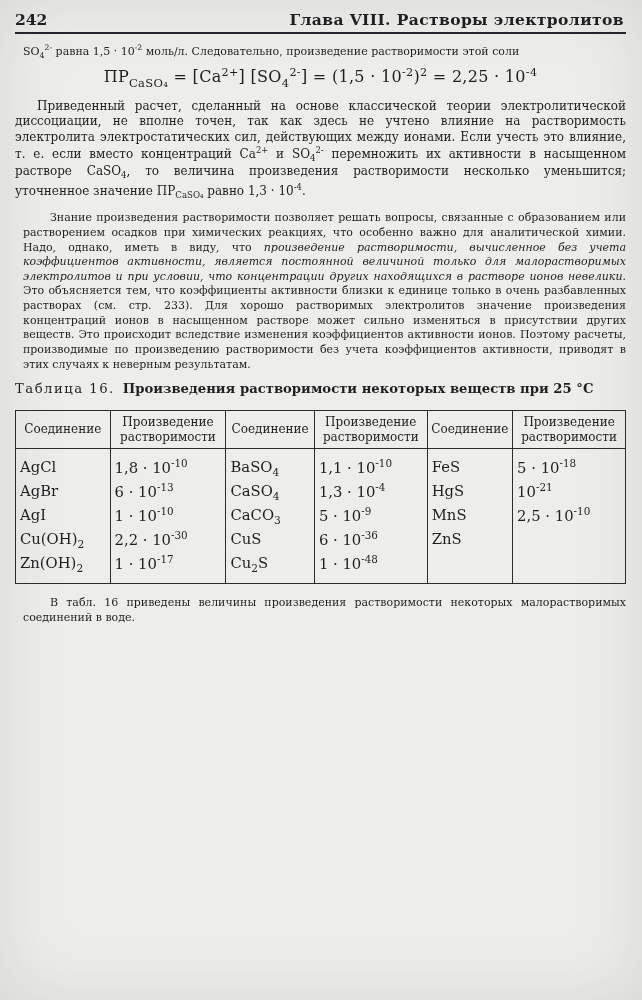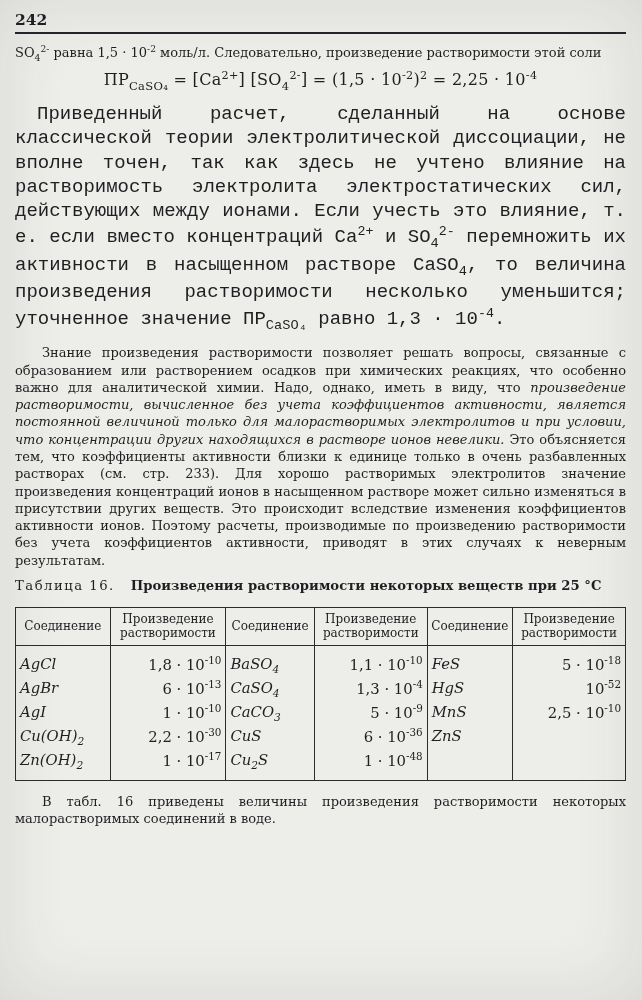--- a/index.html
+++ b/index.html
@@ -13,71 +13,72 @@
     overflow:hidden;
   }
   .page{padding:8px 16px 0 15px;}
   .runhead{
     display:flex;justify-content:space-between;align-items:flex-start;
     font-weight:bold;font-size:15.5px;padding:2px 2px 3px 0;
   }
   .runhead .chapter{font-weight:bold;letter-spacing:0.4px;}
   .rule{border-bottom:2.2px solid #23252a;margin:0 0 9px 0;}
   p.body{
-    font-size:13px;line-height:1.33;text-align:justify;
-    margin:0 0 5px 0;
+    font-size:11px;line-height:1.33;text-align:justify;
+    margin:0 0 5px 8px;
   }
   p.indent{text-indent:27px;}
-  p.small{font-size:19px;line-height:1.28;margin:0 0 3px 0;font-family:Liberation Mono, monospace;}
+  p.small{font-size:12px;line-height:1.28;margin:0 0 3px 0;}
   p.small.indent{text-indent:22px;}
   .smallblock{margin:2px 0 10px 0;}
   .formula{
     text-align:center;font-size:16px;margin:2px 0 9px 0;
     letter-spacing:0.3px;
   }
   sub{font-size:72%;}
   sup{font-size:70%;}
   .ital{font-style:italic;}
   .caption{font-size:13.2px;margin:9px 0 4px 0;white-space:nowrap;}
-  .cap-label{letter-spacing:1.5px;margin-right:16px;}
+  .cap-label{letter-spacing:1.5px;margin-right:8px;}
   .cap-text{font-weight:bold;}
   table.solubility{
     width:100%;border-collapse:collapse;
     border:1.4px solid #2a2c30;
     margin:14px 0 12px 0;
   }
   table.solubility th{
     border:1px solid #2a2c30;
     font-size:12px;font-weight:normal;text-align:center;
     padding:4px 2px;line-height:1.2;
   }
   table.solubility td{
     border-left:1px solid #2a2c30;border-right:1px solid #2a2c30;
     font-size:14.8px;line-height:1.42;
     padding:0 4px;vertical-align:top;
   }
   table.solubility tr.first td{padding-top:7px;}
   table.solubility tr.last td{padding-bottom:7px;}
-  td.compound{text-align:left;padding-left:9px;font-style:italic;}
-  td.value{text-align:right;font-size:14.2px;}
+  td.compound{text-align:left;padding-left:9px;}
+  td.value{text-align:left;font-size:14.2px;}
   col.c-comp{width:15.5%;}
   col.c-val{width:19%;}
   col.c-comp2{width:14.5%;}
   col.c-val2{width:18.5%;}
   col.c-comp3{width:14%;}
   col.c-val3{width:18.5%;}
   p.closing{margin-top:2px;}
 </style>
 </head>
 <body>
 
 <div class="page">
 
   <header class="runhead">
     <span class="pagenum">242</span>
+    <span class="chapter">Глава VIII. Растворы электролитов</span>
   </header>
   <div class="rule"></div>
 
   <p class="body">SO<sub>4</sub><sup>2-</sup> равна 1,5 · 10<sup>-2</sup> моль/л. Следовательно, произведение растворимости этой соли</p>
 
   <div class="formula">ПР<sub>CaSO₄</sub> = [Ca<sup>2+</sup>] [SO<sub>4</sub><sup>2-</sup>] = (1,5 · 10<sup>-2</sup>)<sup>2</sup> = 2,25 · 10<sup>-4</sup></div>
 
   <div class="smallblock">
     <p class="body small indent">Приведенный расчет, сделанный на основе классической теории электролитической диссоциации, не вполне точен, так как здесь не учтено влияние на растворимость электролита электростатических сил, действующих между ионами. Если учесть это влияние, т. е. если вместо концентраций Ca<sup>2+</sup> и SO<sub>4</sub><sup>2-</sup> перемножить их активности в насыщенном растворе CaSO<sub>4</sub>, то величина произведения растворимости несколько уменьшится; уточненное значение ПР<sub>CaSO₄</sub> равно 1,3 · 10<sup>-4</sup>.</p>
   </div>
@@ -117,21 +118,21 @@
         <td class="value">1,1 · 10<sup>-10</sup></td>
         <td class="compound">FeS</td>
         <td class="value">5 · 10<sup>-18</sup></td>
       </tr>
       <tr>
         <td class="compound">AgBr</td>
         <td class="value">6 · 10<sup>-13</sup></td>
         <td class="compound">CaSO<sub>4</sub></td>
         <td class="value">1,3 · 10<sup>-4</sup></td>
         <td class="compound">HgS</td>
-        <td class="value">10<sup>-52</sup></td>
+        <td class="value">10<sup>-21</sup></td>
       </tr>
       <tr>
         <td class="compound">AgI</td>
         <td class="value">1 · 10<sup>-10</sup></td>
         <td class="compound">CaCO<sub>3</sub></td>
         <td class="value">5 · 10<sup>-9</sup></td>
         <td class="compound">MnS</td>
         <td class="value">2,5 · 10<sup>-10</sup></td>
       </tr>
       <tr>

